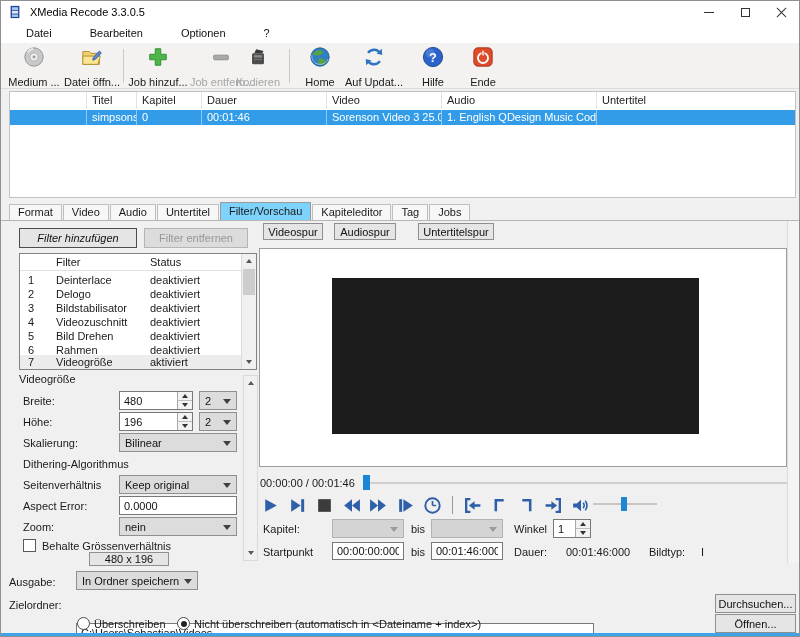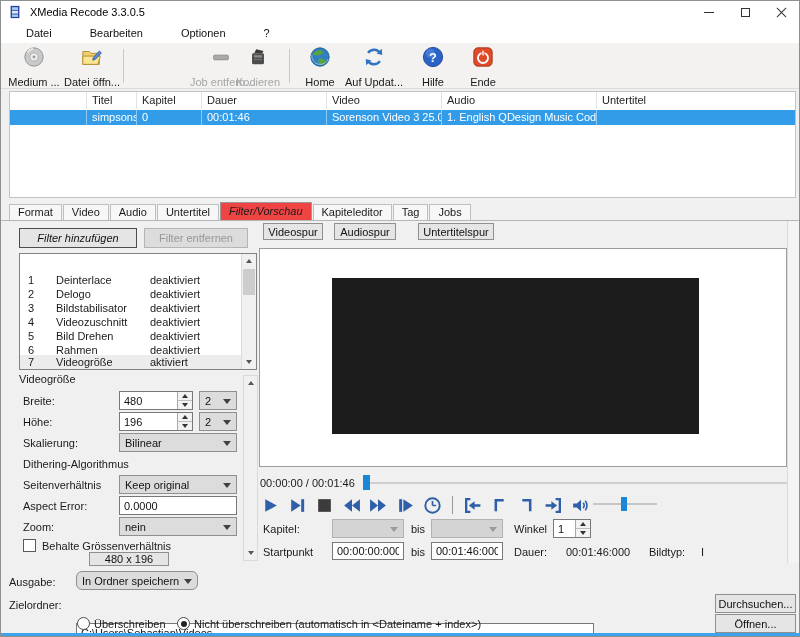--- a/index.html
+++ b/index.html
@@ -32,21 +32,21 @@
   .tbitem.disabled .tblabel{ color:#a6a6a6; }
   .tbsep{ position:absolute; top:6px; width:1px; height:34px; background:#c9c9c9; }
   
   .mtable{ left:8px; top:90px; width:787px; height:107px; background:#fff; border:1px solid #c2c2c2;text-decoration:underline; }
   .mth{ position:absolute; top:0; height:17px; line-height:17px; padding-left:5px; border-right:1px solid #e2e2e2; color:#222; overflow:hidden; white-space:nowrap; }
   .mrow{ position:absolute; left:0; top:18px; width:100%; height:15px; background:#339ce8; color:#fff; }
   .mtd{ position:absolute; top:0; height:15px; line-height:15px; padding-left:5px; border-right:1px solid rgba(255,255,255,.45); overflow:hidden; white-space:nowrap; }
   
   .tabstrip{ left:8px; top:202px; height:17px; display:flex; align-items:flex-end; }
   .tab{ height:16px; line-height:15px; padding:0 8px; background:#f7f7f7; border:1px solid #bfbfbf; border-bottom:none; margin-right:1px; color:#1a1a1a; white-space:nowrap; }
-  .tab.active{ height:18px; line-height:17px; background:#ef4444; border:1px solid #9a9a9a; border-bottom:none; position:relative; z-index:3;font-style:italic; }
+  .tab.active{ height:18px; line-height:17px; background:#7dd3fc; border:1px solid #9a9a9a; border-bottom:none; position:relative; z-index:3; }
   .panel-top-line{ left:0; top:219px; width:100%; height:1px; background:#b5b5b5; }
   
   .btn{ position:absolute; background:#e5e5e5; border:1px solid #8f8f8f; text-align:center; color:#111; display:flex; align-items:center; justify-content:center; white-space:nowrap; }
   .btn.strong{ border-color:#4d4d4d;font-style:italic; }
   .btn.disabled{ background:#dcdcdc; border-color:#b5b5b5; color:#979797; }
   .inp{ position:absolute; border:1px solid #787878; background:#fff; font-family:"Liberation Sans",sans-serif; font-size:11px; padding:0 4px; color:#111; }
   .sel{ position:absolute; height:19px; background:#dcdcdc; border:1px solid #8f8f8f; display:flex; align-items:center; padding:0 18px 0 5px; color:#111; white-space:nowrap; overflow:hidden; }
   .sel .chev{ position:absolute; right:5px; top:7px; width:0; height:0; border-left:4px solid transparent; border-right:4px solid transparent; border-top:5px solid #404040; }
   .sel.disabled{ background:#d4d4d4; border-color:#b3b3b3; color:#9a9a9a; }
   .sel.disabled .chev{ border-top-color:#9a9a9a; }
@@ -131,20 +131,26 @@
     </div>
     <div class="tbitem" style="left:62px;width:58px;">
       <svg viewBox="0 0 24 24">
         <path d="M2 6 h7 l2 2 h9 v12 H2z" fill="#f0cf6e" stroke="#ad8c2e"></path>
         <path d="M2 11 h19 l-2.5 9 H2z" fill="#fbe492" stroke="#ad8c2e"></path>
         <path d="M13.5 12.5 l6.5-7 2.2 2-6.5 7-2.8 1z" fill="#5b8cd8" stroke="#2c5aa0"></path>
       </svg>
       <span class="tblabel">Datei öffn...</span>
     </div>
     <div class="tbsep" style="left:122px;"></div>
+    <div class="tbitem" style="left:127px;width:60px;">
+      <svg viewBox="0 0 24 24">
+        <path d="M9 3 h6 v6 h6 v6 h-6 v6 H9 v-6 H3 V9 h6z" fill="#4cb648" stroke="#2e8b2e"></path>
+      </svg>
+      <span class="tblabel">Job hinzuf...</span>
+    </div>
     <div class="tbitem disabled" style="left:189px;width:62px;">
       <svg viewBox="0 0 24 24">
         <rect x="4" y="10" width="16" height="5" rx="1" fill="#a9a9a9" stroke="#8a8a8a"></rect>
       </svg>
       <span class="tblabel">Job entfern...</span>
     </div>
     <div class="tbitem disabled" style="left:234px;width:46px;">
       <svg viewBox="0 0 24 24">
         <path d="M8 7.5 l2-4 8 2 -1.6 2.6z" fill="#3a3a3a"></path>
         <rect x="5.5" y="8" width="13" height="12" rx="1.5" fill="#4c4c4c"></rect>
@@ -218,20 +224,24 @@
     <div class="tab">Kapiteleditor</div>
     <div class="tab">Tag</div>
     <div class="tab">Jobs</div>
   </div>
   <div class="abs panel-top-line"></div>
 
   <div class="btn strong" style="left:18px;top:227px;width:118px;height:20px;">Filter hinzufügen</div>
   <div class="btn disabled" style="left:143px;top:227px;width:104px;height:20px;">Filter entfernen</div>
 
   <div class="abs flist">
+    <div class="hdr">
+      <span class="fname" style="top:2px;position:absolute;">Filter</span>
+      <span class="fstatus" style="top:2px;position:absolute;">Status</span>
+    </div>
     <div class="frow" style="top:19px;">
         <span class="fnum">1</span>
         <span class="fname">Deinterlace</span>
         <span class="fstatus">deaktiviert</span>
       </div>
     <div class="frow" style="top:33px;">
         <span class="fnum">2</span>
         <span class="fname">Delogo</span>
         <span class="fstatus">deaktiviert</span>
       </div>
@@ -460,21 +470,21 @@
   <div class="label" style="left:410px;top:545px;">bis</div>
   <input class="inp" readonly="" style="left: 430px; top: 541px; width: 72px; height: 18px; text-align: center;" value="00:01:46:000">
   <div class="label" style="left:513px;top:545px;">Dauer:</div>
   <div class="label" style="left:565px;top:545px;">00:01:46:000</div>
   <div class="label" style="left:648px;top:545px;">Bildtyp:</div>
   <div class="label" style="left:700px;top:545px;">I</div>
 
   <div class="abs rsb"></div>
 
   <div class="label" style="left:8px;top:575px;">Ausgabe:</div>
-  <div class="sel" style="left:75px;top:570px;width:122px;border-radius:6px;">
+  <div class="sel" style="left:75px;top:570px;width:122px;">
       <span>In Ordner speichern</span>
       <span class="chev"></span>
     </div>
 
   <div class="label" style="left:8px;top:598px;">Zielordner:</div>
   <input class="inp" readonly="" style="left: 75px; top: 622px; width: 518px; height: 20px;" value="C:\Users\Sebastian\Videos">
   <div class="btn" style="left:714px;top:593px;width:81px;height:19px;">Durchsuchen...</div>
 
   <div class="radio" style="left:76px;top:616px;"></div>
   <div class="label" style="left:93px;top:617px;">Überschreiben</div>

